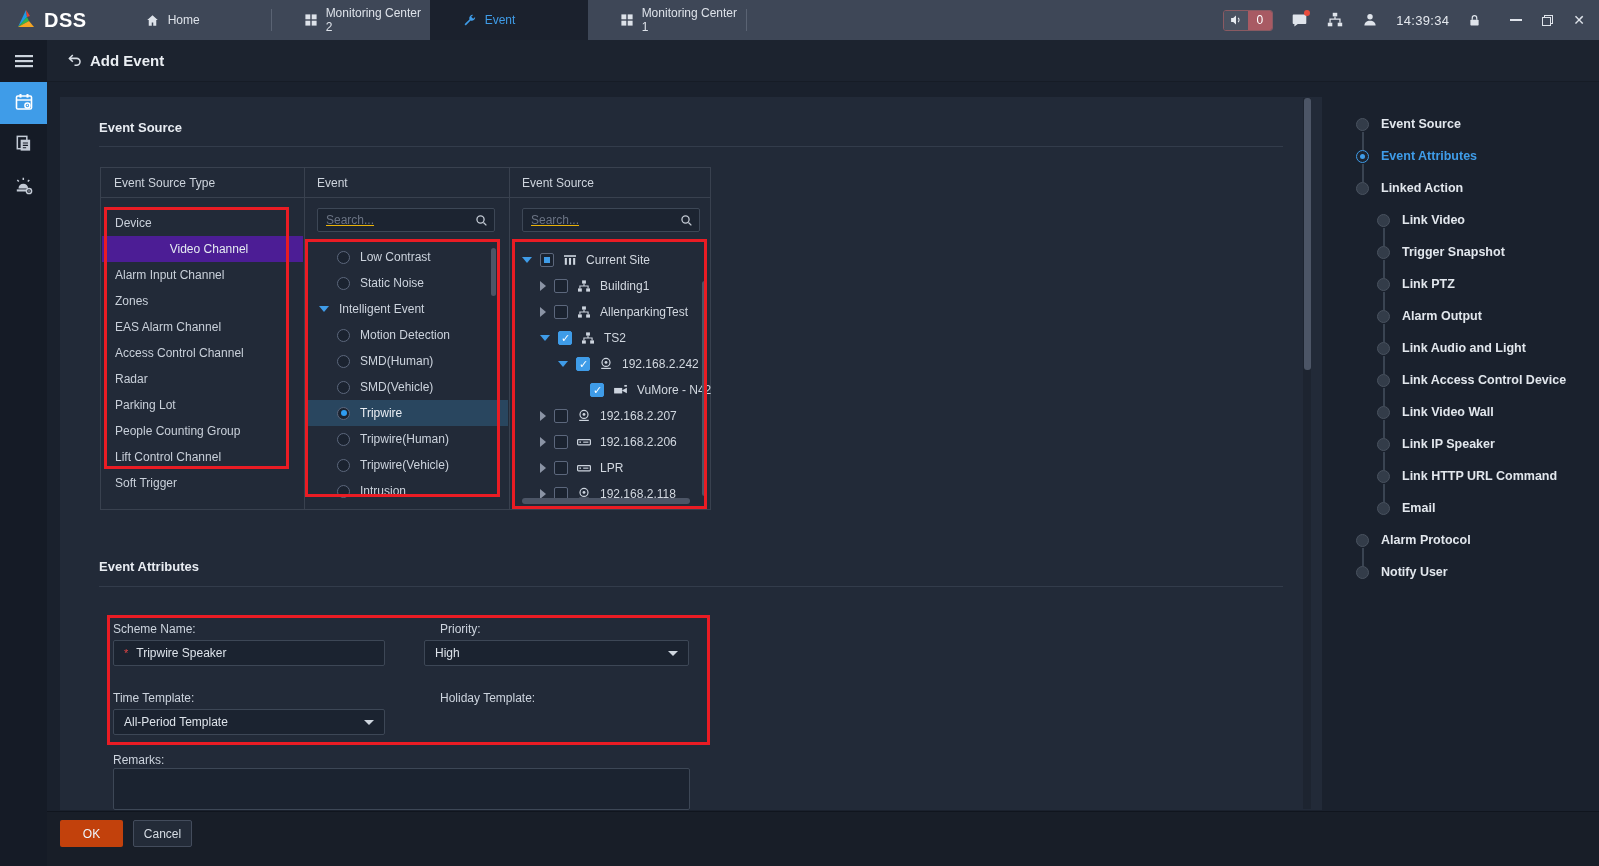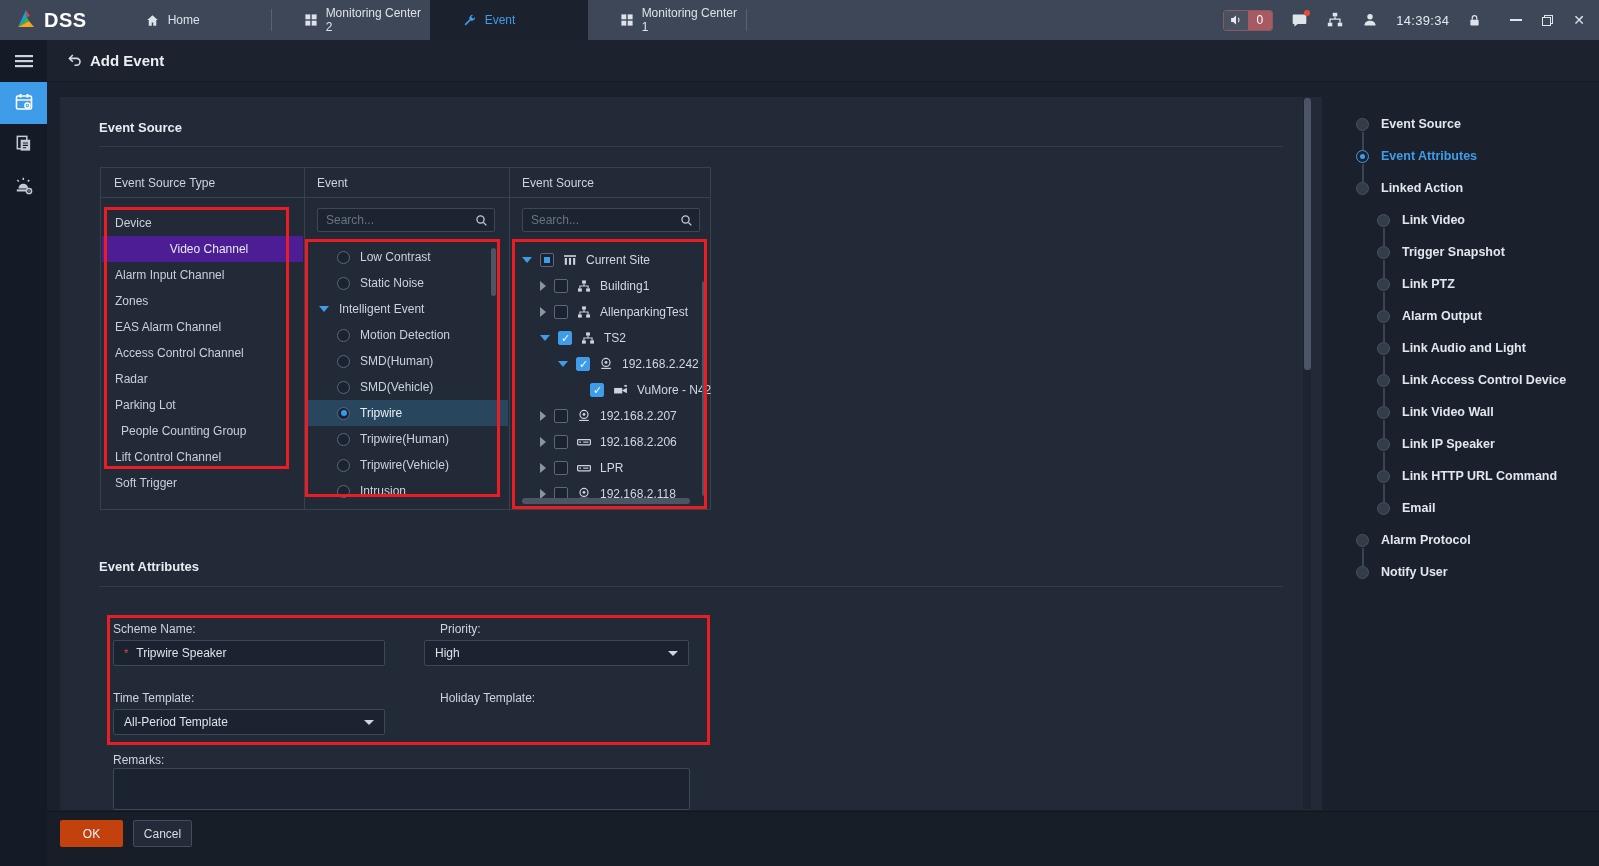--- a/index.html
+++ b/index.html
@@ -50,21 +50,21 @@
   .hrule { position:absolute; left:39px; width:1184px; height:1px; background:#333c4b; }
 
   
   .src-table { position:absolute; left:40px; top:70px; width:611px; height:343px; border:1px solid #39414f; }
   .col-border { position:absolute; top:0; width:1px; height:100%; background:#39414f; }
   .thead { position:absolute; top:0; left:0; width:100%; height:30px; border-bottom:1px solid #39414f; }
   .thead span { position:absolute; top:8px; font-size:12px; color:#ced4dd; }
   .list-item { position:absolute; height:26px; line-height:26px; padding-left:13px; color:#c9d0da; cursor:pointer; white-space:nowrap; }
   .list-item.selected { background:#4c1d95; color:#e4eaf1;text-align:center; }
   .search-box { position:absolute; height:24px; background:#1c2431; border:1px solid #3d4756; border-radius:2px; display:flex; align-items:center; padding:0 6px 0 8px; }
-  .search-box input { flex:1; min-width:0; background:transparent; border:none; outline:none; color:#eab308; font-size:12px; font-family:"Liberation Sans",sans-serif; }
+  .search-box input { flex:1; min-width:0; background:transparent; border:none; outline:none; color:#eab308; font-size:12px; font-family:"Liberation Sans",sans-serif;text-decoration:underline; }
   .search-box input::placeholder { color:#6a7383; }
   .search-box .sic { color:#c3cad4; display:flex; }
 
   
   .ev-row { position:absolute; height:26px; display:flex; align-items:center; gap:10px; cursor:pointer; color:#ccd3dd; white-space:nowrap; }
   .ev-row.selected { background:#29465f; color:#e8edf3; }
   .radio { width:13px; height:13px; border-radius:50%; border:1px solid #5c677c; background:#1b2330; position:relative; flex:none; }
   .radio.checked::after { content:""; position:absolute; left:2.5px; top:2.5px; width:6px; height:6px; border-radius:50%; background:#2f9cf0; }
   .tri { width:0; height:0; flex:none; }
   .tri.open { border-left:5px solid transparent; border-right:5px solid transparent; border-top:6px solid #3f9ce8; }
@@ -286,21 +286,21 @@
 
       <div id="type-list">
           <div class="list-item" style="left: 1px; top: 42px; width: 201px;">Device</div>
           <div class="list-item selected" style="left: 1px; top: 68px; width: 201px;">Video Channel</div>
           <div class="list-item" style="left: 1px; top: 94px; width: 201px;">Alarm Input Channel</div>
           <div class="list-item" style="left: 1px; top: 120px; width: 201px;">Zones</div>
           <div class="list-item" style="left: 1px; top: 146px; width: 201px;">EAS Alarm Channel</div>
           <div class="list-item" style="left: 1px; top: 172px; width: 201px;">Access Control Channel</div>
           <div class="list-item" style="left: 1px; top: 198px; width: 201px;">Radar</div>
           <div class="list-item" style="left: 1px; top: 224px; width: 201px;">Parking Lot</div>
-          <div class="list-item" style="left: 7px; top: 250px; width: 216px;">People Counting Group</div>
+          <div class="list-item" style="left: 1px; top: 250px; width: 216px;">People Counting Group</div>
           <div class="list-item" style="left: 1px; top: 276px; width: 201px;">Lift Control Channel</div>
           <div class="list-item" style="left: 1px; top: 302px; width: 201px;">Soft Trigger</div>
         </div>
 
       <div class="search-box" style="left:216px; top:40px; width:178px;">
         <input placeholder="Search..." style="">
         <span class="sic">
           <svg width="13" height="13" viewBox="0 0 20 20" fill="none" stroke="currentColor" stroke-width="2">
               <circle cx="8.5" cy="8.5" r="5.5"></circle>
               <path d="m13 13 4.5 4.5"></path>

